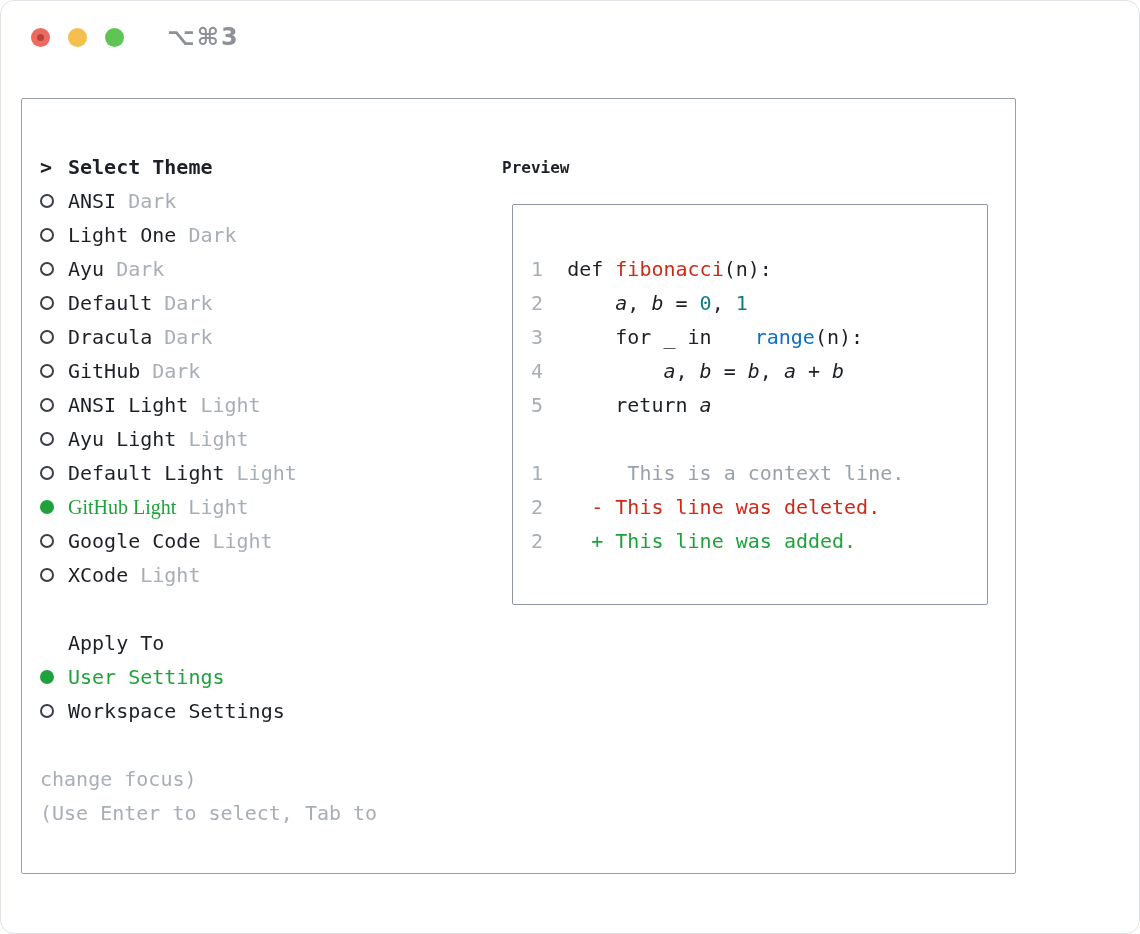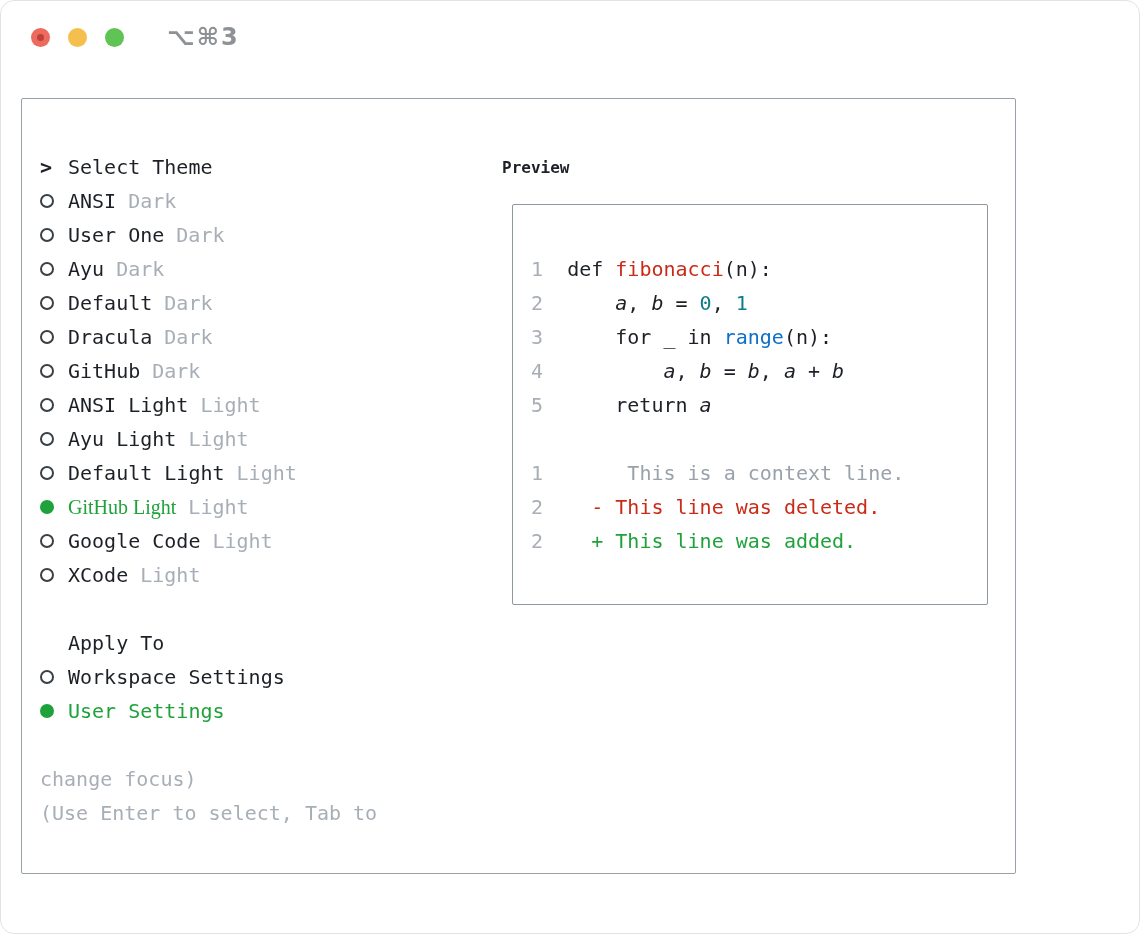--- a/index.html
+++ b/index.html
@@ -27,21 +27,21 @@
   
   .panel {
     position:absolute; left:20px; top:97px; width:995px; height:776px;
     border:1.5px solid var(--border-panel); border-radius:2px; box-sizing:border-box;
     background:#ffffff;
   }
   .left-col { position:absolute; left:18px; top:51px; width:450px; }
   .row { display:flex; align-items:center; height:34px; font-size:20px; white-space:pre; }
   .marker { width:28px; flex:none; display:flex; align-items:center; }
   .prompt-char { font-weight:700; font-size:20px; }
-  .picker-title { font-weight:400; }
+  .picker-title { font-weight:700; }
   .circle { width:10px; height:10px; border:2px solid #3a4046; border-radius:50%; box-sizing:content-box; }
   .theme-item .t-name { margin-right:12px; }
   .theme-item .t-variant { color:var(--muted); }
   .theme-item.selected .circle { background:var(--accent-green); border-color:var(--accent-green); }
   .theme-item.selected .t-name { color:var(--accent-green);font-family:Liberation Serif, serif; }
   .apply-title-row { padding-left:28px; }
   .apply-item.selected .circle { background:var(--accent-green); border-color:var(--accent-green); }
   .apply-item.selected .t-label { color:var(--accent-green); }
   .hint-row { color:var(--muted); }
   
@@ -50,21 +50,21 @@
   .preview-box {
     position:absolute; left:490px; top:105px; width:476px; height:401px;
     border:1px solid var(--border-preview); border-radius:2px; box-sizing:border-box;
     padding:47px 0 0 18px; overflow:hidden;
   }
   .code-line { display:flex; align-items:center; height:34px; font-size:20px; white-space:pre; }
   .ln { color:var(--muted); }
   .tk-p   { color:var(--ink); }
   .tk-fn  { color:var(--func-red); }
   .tk-n   { color:var(--num-teal); }
-  .tk-b   { color:var(--builtin-blue); }
+  .tk-b   { color:var(--builtin-blue);margin-left:31px; }
   .tk-v   { color:var(--ink); font-style:italic; }
   .tk-ctx { color:var(--context-gray); }
   .tk-del { color:var(--func-red); }
   .tk-add { color:var(--accent-green); }
 </style>
 </head>
 <body>
 
 <div class="window">
 
@@ -84,21 +84,21 @@
       </div>
 
       <div id="theme-items">
           <div class="row theme-item">
     <span class="marker"><span class="circle"></span></span>
     <span class="t-name">ANSI</span>
     <span class="t-variant">Dark</span>
   </div>
           <div class="row theme-item">
     <span class="marker"><span class="circle"></span></span>
-    <span class="t-name">User One</span>
+    <span class="t-name">Light One</span>
     <span class="t-variant">Dark</span>
   </div>
           <div class="row theme-item">
     <span class="marker"><span class="circle"></span></span>
     <span class="t-name">Ayu</span>
     <span class="t-variant">Dark</span>
   </div>
           <div class="row theme-item">
     <span class="marker"><span class="circle"></span></span>
     <span class="t-name">Default</span>
@@ -146,27 +146,27 @@
   </div>
         </div>
 
       <div class="row"></div>
 
       <div class="row apply-title-row">
         <span>Apply To</span>
       </div>
 
       <div id="apply-items">
+          <div class="row apply-item selected">
+    <span class="marker"><span class="circle"></span></span>
+    <span class="t-label">User Settings</span>
+  </div>
           <div class="row apply-item">
     <span class="marker"><span class="circle"></span></span>
     <span class="t-label">Workspace Settings</span>
-  </div>
-          <div class="row apply-item selected">
-    <span class="marker"><span class="circle"></span></span>
-    <span class="t-label">User Settings</span>
   </div>
         </div>
 
       <div class="row"></div>
 
       <div class="row hint-row">change focus)</div>
       <div class="row hint-row">(Use Enter to select, Tab to</div>
     </div>
 
     <div class="preview-title-row">

